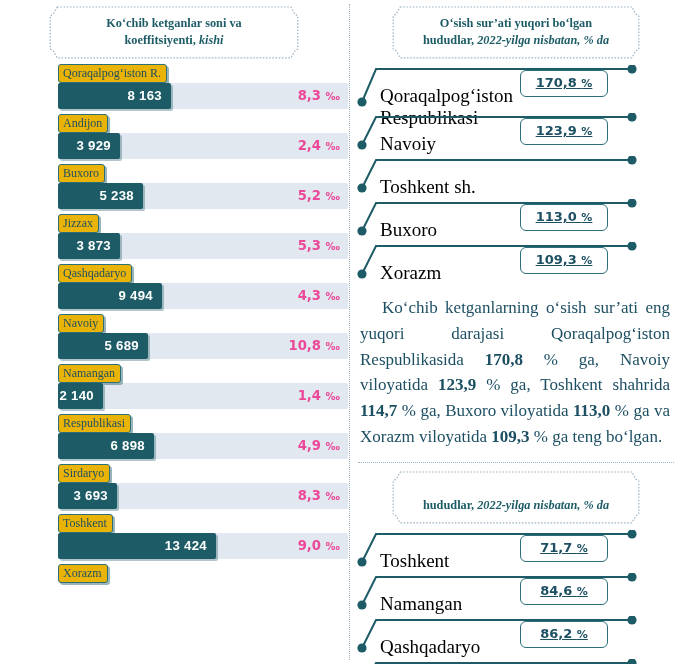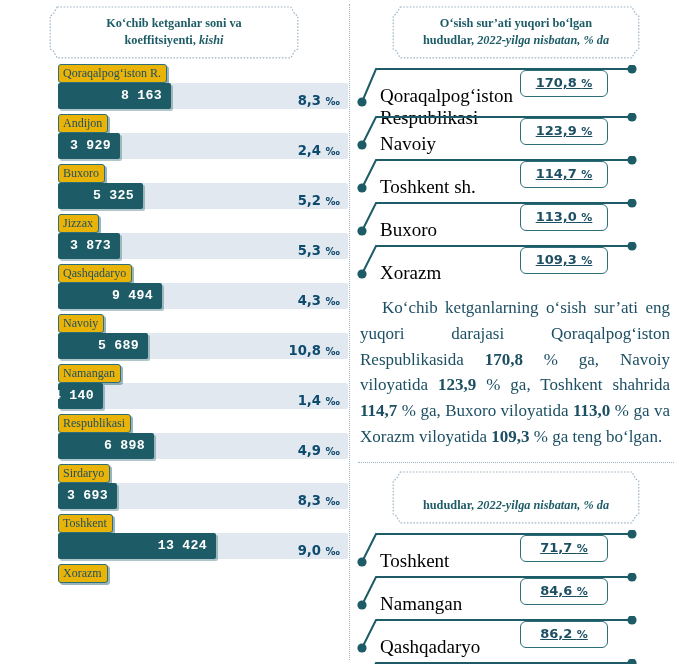--- a/index.html
+++ b/index.html
@@ -116,33 +116,33 @@
     box-shadow: 2px 2px 0 rgba(29,92,102,.35);
     z-index: 2;
   }
   .bar-val {
     position: absolute;
     right: 9px;
     top: 0;
     height: 26px;
     line-height: 26px;
     color: #ffffff;
-    font-family: Liberation Mono, monospace;
+    font-family: Liberation Sans, sans-serif;
     font-weight: bold;
     font-size: 13.2px;
     letter-spacing: .3px;
     white-space: nowrap;
   }
   .rate {
     position: absolute;
     right: 8px;
     top: 19px;
     height: 26px;
-    line-height: 36px;
-    color: #0c4a6e;
+    line-height: 26px;
+    color: #ec4899;
     font-family: "DejaVu Sans", sans-serif;
     font-weight: bold;
     font-size: 13.2px;
     white-space: nowrap;
     z-index: 4;
   }
   .rate .unit {
     font-size: 10px;
     font-weight: bold;
   }
@@ -249,21 +249,21 @@
        <div class="track"></div>
        <div class="bar" style="width:62px">
          <span class="bar-val">3 929</span>
        </div>
        <div class="rate">2,4 <span class="unit">‰</span></div>
         </div>
         <div class="bar-row">
           <div class="cat-label">Buxoro</div>
        <div class="track"></div>
        <div class="bar" style="width:85px">
-         <span class="bar-val">5 325</span>
+         <span class="bar-val">5 238</span>
        </div>
        <div class="rate">5,2 <span class="unit">‰</span></div>
         </div>
         <div class="bar-row">
           <div class="cat-label">Jizzax</div>
        <div class="track"></div>
        <div class="bar" style="width:62px">
          <span class="bar-val">3 873</span>
        </div>
        <div class="rate">5,3 <span class="unit">‰</span></div>
@@ -281,21 +281,21 @@
        <div class="track"></div>
        <div class="bar" style="width:90px">
          <span class="bar-val">5 689</span>
        </div>
        <div class="rate">10,8 <span class="unit">‰</span></div>
         </div>
         <div class="bar-row">
           <div class="cat-label">Namangan</div>
        <div class="track"></div>
        <div class="bar" style="width:45px">
-         <span class="bar-val">4 140</span>
+         <span class="bar-val">2 140</span>
        </div>
        <div class="rate">1,4 <span class="unit">‰</span></div>
         </div>
         <div class="bar-row">
           <div class="cat-label">Respublikasi</div>
        <div class="track"></div>
        <div class="bar" style="width:96px">
          <span class="bar-val">6 898</span>
        </div>
        <div class="rate">4,9 <span class="unit">‰</span></div>
@@ -369,21 +369,20 @@
         </div>
         <div class="rrow">
           <span class="connector">
          <svg width="300" height="43" viewBox="0 0 300 43">
            <path d="M 10,32 L 24,4 L 278,4" fill="none" stroke="#1d5c66" stroke-width="2"></path>
            <circle cx="10" cy="32" r="4.6" fill="#1d5c66"></circle>
            <circle cx="280" cy="4" r="4.6" fill="#1d5c66"></circle>
          </svg>
        </span>
        <span class="rname">Toshkent sh.</span>
-       <span class="rbox">114,7 <span class="pct">%</span></span>
         </div>
         <div class="rrow">
           <span class="connector">
          <svg width="300" height="43" viewBox="0 0 300 43">
            <path d="M 10,32 L 24,4 L 278,4" fill="none" stroke="#1d5c66" stroke-width="2"></path>
            <circle cx="10" cy="32" r="4.6" fill="#1d5c66"></circle>
            <circle cx="280" cy="4" r="4.6" fill="#1d5c66"></circle>
          </svg>
        </span>
        <span class="rname">Buxoro</span>

